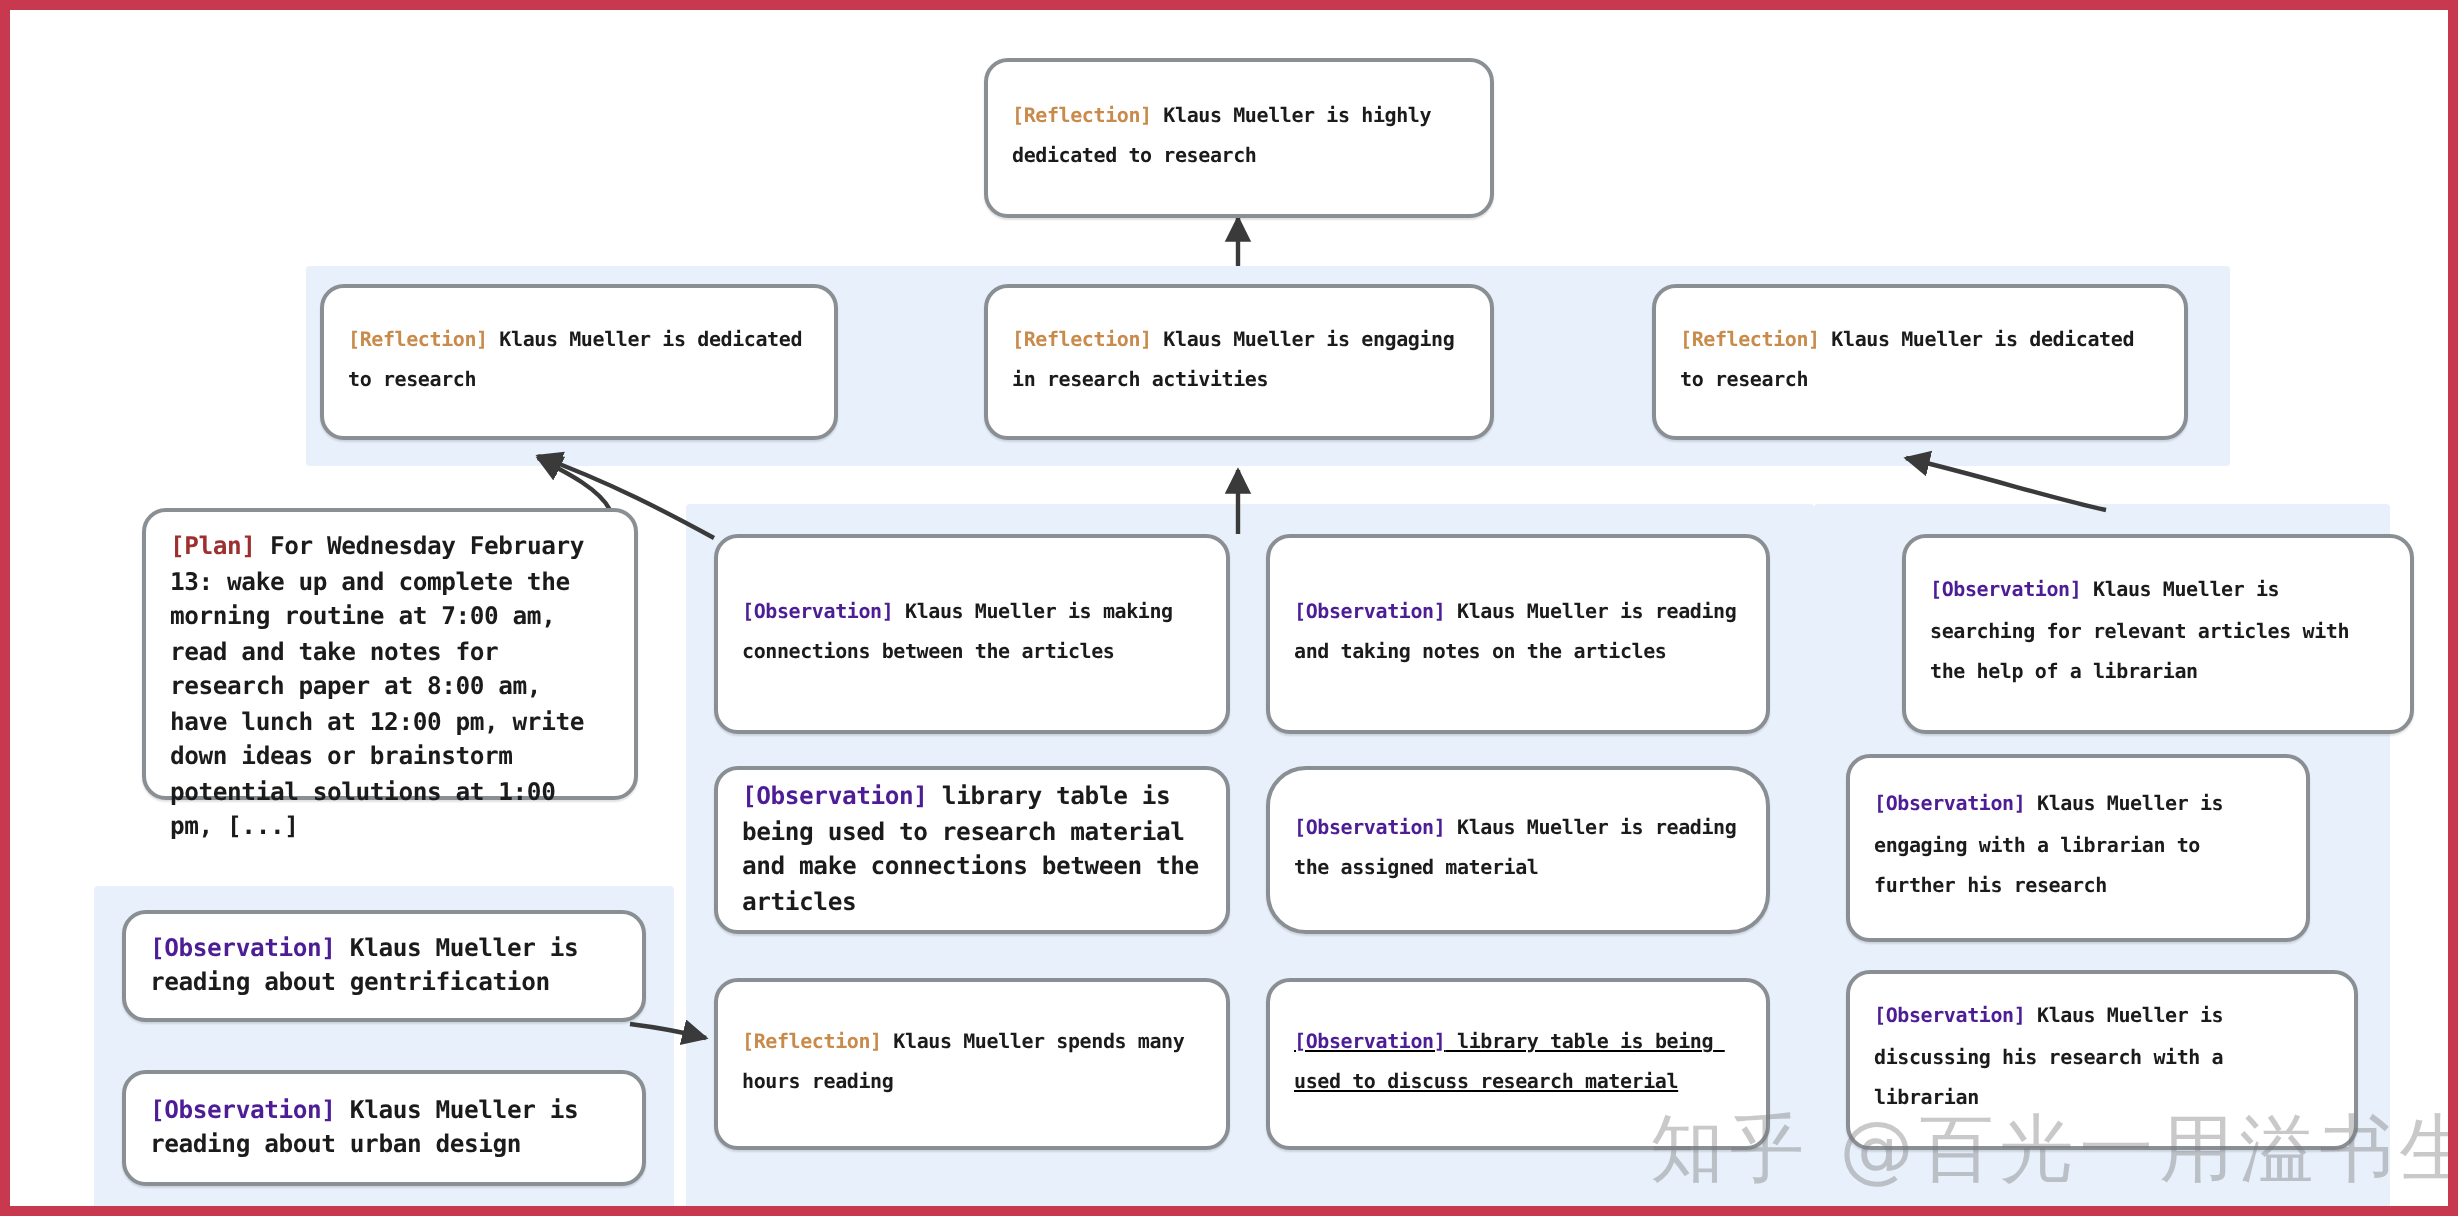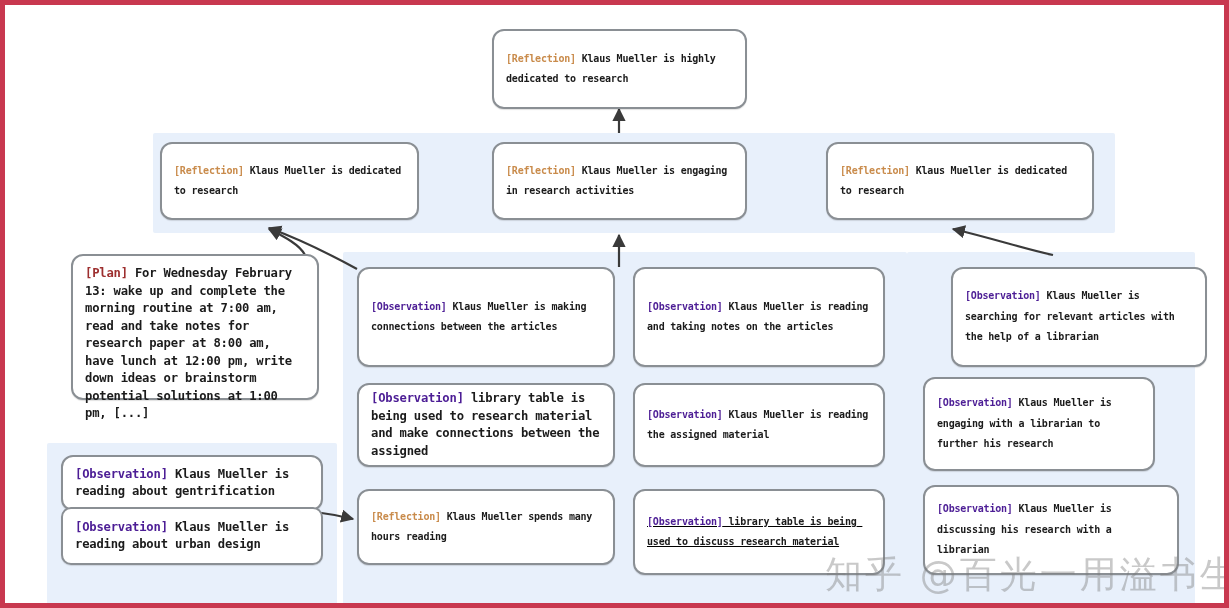--- a/index.html
+++ b/index.html
@@ -125,32 +125,32 @@
 
   <div class="node small" style="left:66px; top:249px; width:248px; height:146px; align-items:flex-start; padding-top:9px;">
     <span class="txt"><span class="tag-plan">[Plan]</span><span> For Wednesday February 13: wake up and complete the morning routine at 7:00 am, read and take notes for research paper at 8:00 am, have lunch at 12:00 pm, write down ideas or brainstorm potential solutions at 1:00 pm, [...]</span></span>
   </div>
 
   <div class="node" style="left:352px; top:262px; width:258px; height:100px;">
     <span class="txt"><span class="tag-observation">[Observation]</span><span> Klaus Mueller is making connections between the articles</span></span>
   </div>
 
   <div class="node small" style="left:352px; top:378px; width:258px; height:84px;">
-    <span class="txt"><span class="tag-observation">[Observation]</span><span> library table is being used to research material and make connections between the assigned</span></span>
+    <span class="txt"><span class="tag-observation">[Observation]</span><span> library table is being used to research material and make connections between the articles</span></span>
   </div>
 
-  <div class="node" style="left:352px; top:484px; width:258px; height:76px;">
+  <div class="node" style="left:352px; top:484px; width:258px; height:86px;">
     <span class="txt"><span class="tag-reflection">[Reflection]</span><span> Klaus Mueller spends many hours reading</span></span>
   </div>
 
   <div class="node" style="left:628px; top:262px; width:252px; height:100px;">
     <span class="txt"><span class="tag-observation">[Observation]</span><span> Klaus Mueller is reading and taking notes on the articles</span></span>
   </div>
 
-  <div class="node" style="left:628px; top:378px; width:252px; height:84px;">
+  <div class="node" style="left:628px; top:378px; width:252px; height:84px;border-radius:20px;">
     <span class="txt"><span class="tag-observation">[Observation]</span><span> Klaus Mueller is reading the assigned material</span></span>
   </div>
 
   <div class="node" style="left:628px; top:484px; width:252px; height:86px;text-decoration:underline;">
     <span class="txt"><span class="tag-observation">[Observation]</span><span> library table is being used to discuss research material</span></span>
   </div>
 
   <div class="node" style="left:946px; top:262px; width:256px; height:100px;">
     <span class="txt"><span class="tag-observation">[Observation]</span><span> Klaus Mueller is searching for relevant articles with the help of a librarian</span></span>
   </div>
@@ -160,19 +160,19 @@
   </div>
 
   <div class="node" style="left:918px; top:480px; width:256px; height:90px;">
     <span class="txt"><span class="tag-observation">[Observation]</span><span> Klaus Mueller is discussing his research with a librarian</span></span>
   </div>
 
   <div class="node small" style="left:56px; top:450px; width:262px; height:56px;">
     <span class="txt"><span class="tag-observation">[Observation]</span><span> Klaus Mueller is reading about gentrification</span></span>
   </div>
 
-  <div class="node small" style="left:56px; top:502px; width:262px; height:58px;border-radius:10px;">
+  <div class="node small" style="left:56px; top:530px; width:262px; height:58px;">
     <span class="txt"><span class="tag-observation">[Observation]</span><span> Klaus Mueller is reading about urban design</span></span>
   </div>
 
   <div class="watermark" style="left:820px; top:545px;">知乎 @百光一用溢书生</div>
 
 </div>
 
 </body></html>

